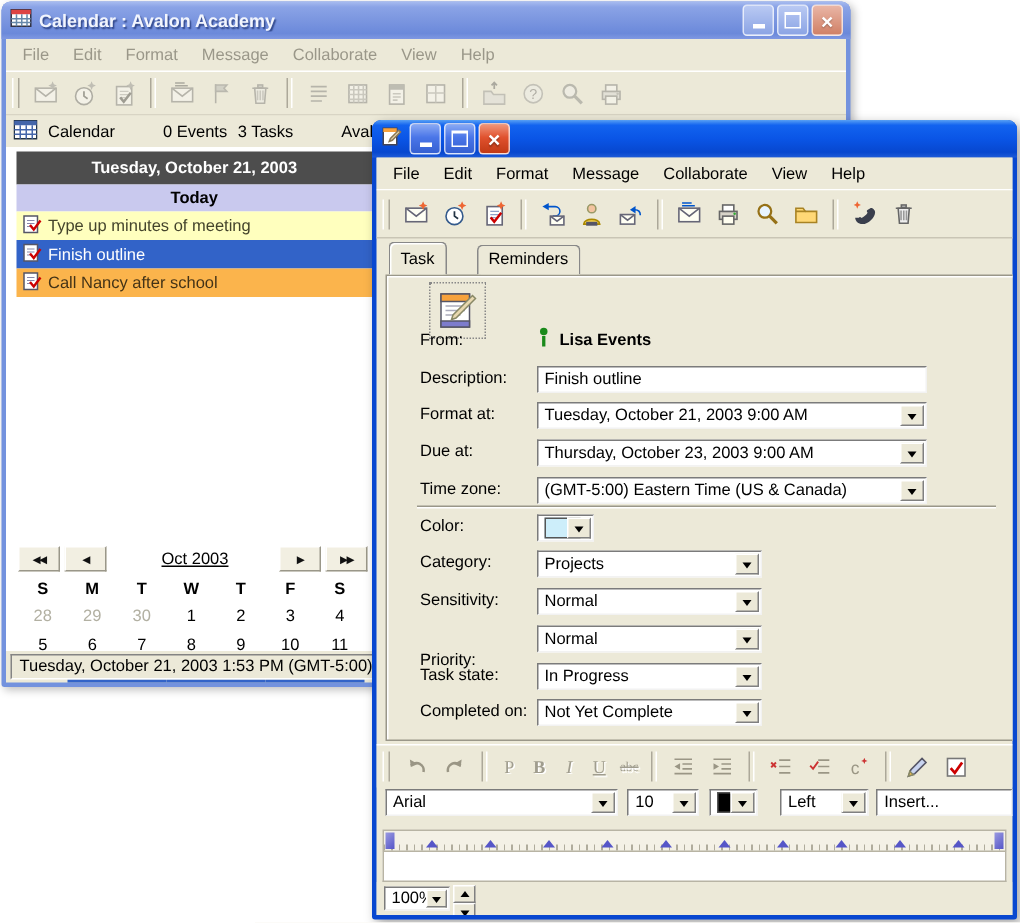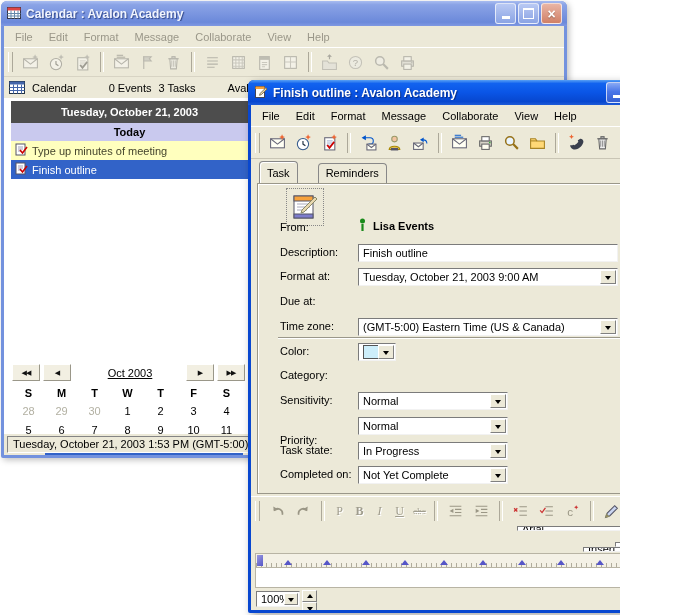--- a/index.html
+++ b/index.html
@@ -1,16 +1,16 @@
 <!DOCTYPE html>
 <html><head>
 <meta charset="utf-8">
 <style>
   html,body{margin:0;padding:0;background:#fff;}
-  .stage{position:relative;width:620px;height:615px;overflow:hidden;background:#fff;
+  .stage{position:relative;width:680px;height:615px;overflow:hidden;background:#fff;
          font-family:"Liberation Sans",sans-serif;font-size:11px;color:#000;}
 
   
   .win{position:absolute;border-radius:6px 6px 2px 2px;padding:0 3px 3px;box-sizing:border-box;}
   .win-back{left:1px;top:1px;width:566px;height:457px;background:#7392de;box-shadow:2px 2px 6px rgba(0,0,0,.25);}
   .win-front{left:248px;top:80px;width:430px;height:533px;background:#0847d0;box-shadow:3px 3px 8px rgba(0,0,0,.35);z-index:5;}
   .titlebar{height:25px;margin:0 -3px;border-radius:6px 6px 0 0;display:flex;align-items:center;padding:0 5px;gap:4px;box-sizing:border-box;}
   .win-back .titlebar{background:linear-gradient(180deg,#a8bcf0 0%,#8aa3e6 15%,#7b96e0 50%,#6b89da 85%,#7f98e2 100%);}
   .win-front .titlebar{background:linear-gradient(180deg,#58a0f4 0%,#1263ef 14%,#0a55e6 50%,#0747cf 86%,#1e5bd8 100%);}
   .ttl{color:#fff;font-weight:bold;font-size:12px;flex:1;white-space:nowrap;overflow:hidden;
@@ -82,21 +82,21 @@
   .bigicon{position:absolute;left:28px;top:4px;width:36px;height:36px;border:1px dotted #888;
            display:flex;align-items:center;justify-content:center;}
   .fromrow{position:absolute;left:100px;top:34px;display:flex;align-items:center;gap:6px;font-weight:bold;}
   .hline{position:absolute;left:20px;right:12px;top:153px;border-top:1px solid #9a9789;border-bottom:1px solid #fff;}
 
   
   .fmtbar{position:absolute;left:0;right:0;top:391px;height:28px;background:#ECE9D8;border-top:1px solid #fff;
           display:flex;align-items:center;padding-left:3px;gap:1px;}
   .fmt-letter{width:19px;text-align:center;color:#a09d8e;font-size:12px;text-shadow:1px 1px 0 #fff;font-family:"Liberation Serif",serif;}
   .st-b{font-weight:bold;} .st-i{font-style:italic;} .st-u{text-decoration:underline;} .st-s{font-size:9px;text-decoration:line-through;}
-  .fontrow{position:absolute;left:0;right:0;top:421px;height:26px;display:flex;align-items:flex-end;padding-left:6px;flex-direction:column;}
+  .fontrow{position:absolute;left:0;right:0;top:421px;height:26px;display:flex;align-items:flex-start;padding-left:6px;}
   .frfld{position:relative;height:18px;background:#fff;border:1px solid;border-color:#7b7b7b #f2f2f2 #f2f2f2 #7b7b7b;
          box-sizing:border-box;display:flex;align-items:center;padding-left:4px;white-space:nowrap;overflow:hidden;}
   .swatch{width:22px;height:12px;border:1px solid #555;}
   .ruler{position:absolute;left:4px;right:4px;top:448px;height:15px;background:#f4f1e6;border:1px solid #b8b4a4;box-sizing:border-box;
          background-image:repeating-linear-gradient(90deg,#b0ac9c 0 1px,transparent 1px 5px);
          background-size:100% 4px;background-position:0 bottom;background-repeat:no-repeat;}
   .tabstop{position:absolute;bottom:2px;width:0;height:0;border:4px solid transparent;border-bottom:5px solid #5656c8;}
   .rend{position:absolute;top:1px;width:6px;bottom:1px;background:linear-gradient(135deg,#9a9ae0,#5656c8);}
   .msgbody{position:absolute;left:4px;right:4px;top:463px;height:20px;background:#fff;border:1px solid #b8b4a4;border-top:none;box-sizing:border-box;}
   .fstatus{position:absolute;left:0;right:0;top:483px;height:22px;background:#ECE9D8;display:flex;align-items:center;padding-left:5px;gap:2px;}
@@ -264,20 +264,28 @@
                   </svg></span>
                 <span>Type up minutes of meeting</span>
               </div>
               <div class="taskrow" style="background: rgb(50, 99, 200); color: rgb(255, 255, 255);">
                 <span><svg width="13" height="13" viewBox="0 0 13 13">
                     <rect x="1" y="1" width="9" height="11" fill="#fff" stroke="#556"></rect>
                     <path d="M3 4h5M3 6h5M3 8h3" stroke="#88a" stroke-width=".8"></path>
                     <path d="M5 7l2.5 3L12 4" stroke="#c00" stroke-width="1.6" fill="none"></path>
                   </svg></span>
                 <span>Finish outline</span>
+              </div>
+              <div class="taskrow" style="background: rgb(251, 180, 76); color: rgb(68, 51, 23);">
+                <span><svg width="13" height="13" viewBox="0 0 13 13">
+                    <rect x="1" y="1" width="9" height="11" fill="#fff" stroke="#556"></rect>
+                    <path d="M3 4h5M3 6h5M3 8h3" stroke="#88a" stroke-width=".8"></path>
+                    <path d="M5 7l2.5 3L12 4" stroke="#c00" stroke-width="1.6" fill="none"></path>
+                  </svg></span>
+                <span>Call Nancy after school</span>
               </div>
             </div>
         </div>
         <div class="minical">
           <div class="mc-nav">
             <span class="mc-btn">◀◀</span>
             <span class="mc-btn">◀</span>
             <span class="mc-lbl">Oct 2003</span>
             <span class="mc-btn">▶</span>
             <span class="mc-btn" style="margin-right:0">▶▶</span>
@@ -320,21 +328,20 @@
     </div>
   </section>
 
   <section class="win win-front">
     <div class="titlebar">
       <span id="titleIconFront"><svg width="16" height="16" viewBox="0 0 16 16">
             <rect x="2.5" y="2.5" width="9" height="11" fill="#fff" stroke="#445"></rect>
             <rect x="2.5" y="2.5" width="9" height="2.5" fill="#f7a23c"></rect>
             <path d="M14 5L8.5 10.5l-2 .8.8-2L12.8 3.8z" fill="#e8d8b0" stroke="#875"></path>
           </svg></span>
-      <span class="ttl">Finish outline : Avalon Academy</span>
       <span class="tbtns">
         <span class="tbtn b-min">
             <i class="gl-min"></i>
           </span>
         <span class="tbtn b-max">
             <i class="gl-max"></i>
           </span>
         <span class="tbtn b-close">
             <span class="gl-x">×</span>
           </span>
@@ -475,40 +482,52 @@
 
         <span class="flabel" style="top:86px">Format at:</span>
         <span class="fld" style="left:100px;top:84px;width:260px">
           <span>Tuesday, October 21, 2003 9:00 AM</span>
           <span class="cbtn">
               <i class="tri"></i>
             </span>
         </span>
 
         <span class="flabel" style="top:111px">Due at:</span>
+        <span class="fld" style="left:100px;top:109px;width:260px">
+          <span>Thursday, October 23, 2003 9:00 AM</span>
+          <span class="cbtn">
+              <i class="tri"></i>
+            </span>
+        </span>
 
         <span class="flabel" style="top:136px">Time zone:</span>
         <span class="fld" style="left:100px;top:134px;width:260px">
           <span>(GMT-5:00) Eastern Time (US &amp; Canada)</span>
           <span class="cbtn">
               <i class="tri"></i>
             </span>
         </span>
 
         <span class="hline"></span>
 
         <span class="flabel" style="top:161px">Color:</span>
         <span class="fld" style="left:100px;top:159px;width:38px">
           <span class="swatch" id="colorSwatch" style="background: rgb(205, 238, 250);"></span>
           <span class="cbtn">
               <i class="tri"></i>
             </span>
         </span>
 
         <span class="flabel" style="top:185px">Category:</span>
+        <span class="fld" style="left:100px;top:183px;width:150px">
+          <span>Projects</span>
+          <span class="cbtn">
+              <i class="tri"></i>
+            </span>
+        </span>
 
         <span class="flabel" style="top:210px">Sensitivity:</span>
         <span class="fld" style="left:100px;top:208px;width:150px">
           <span>Normal</span>
           <span class="cbtn">
               <i class="tri"></i>
             </span>
         </span>
 
         <span class="flabel" style="top:250px">Priority:</span>

